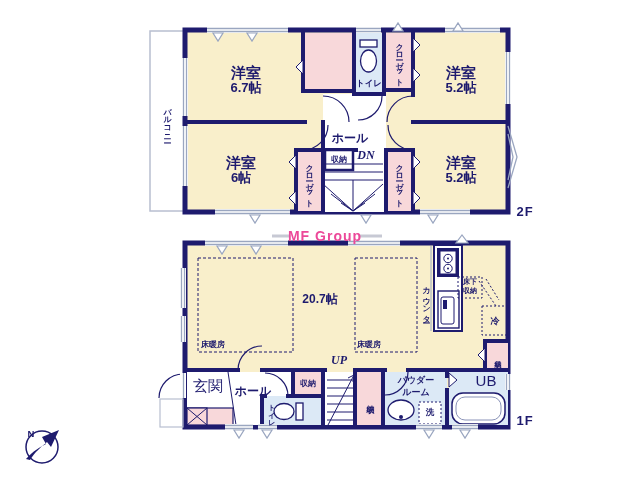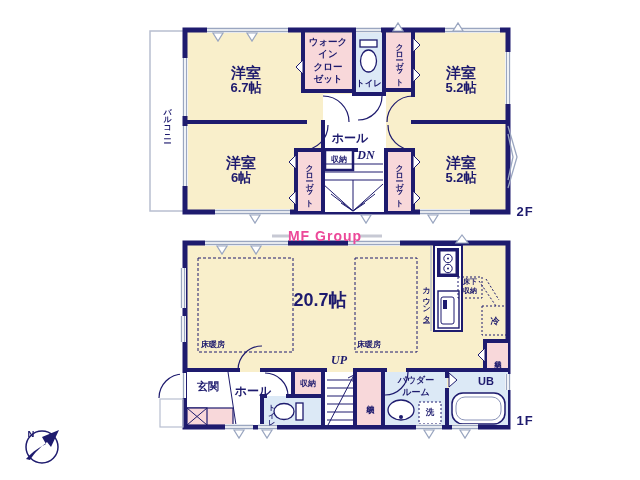--- a/index.html
+++ b/index.html
@@ -5,25 +5,25 @@
   html,body{margin:0;padding:0;background:#ffffff;}
   .canvas{position:relative;width:640px;height:480px;background:#ffffff;overflow:hidden;
           font-family:"Liberation Sans","DejaVu Sans",sans-serif;color:#1e1b6e;}
   svg{position:absolute;left:0;top:0;}
   .lbl{position:absolute;transform:translate(-50%,-50%);text-align:center;color:#1e1b6e;
        white-space:nowrap;line-height:1.15;}
   .v{writing-mode:vertical-rl;text-orientation:upright;letter-spacing:0px;}
   .name{font-size:15px;font-weight:700;display:block;}
   .size{font-size:13px;font-weight:700;display:block;}
   .ldk-name{font-size:21px;font-weight:700;display:block;letter-spacing:2px;}
-  .ldk-size{font-size:18px;font-weight:700;display:block;}
+  .ldk-size{font-size:12px;font-weight:700;display:block;}
   .small{font-size:8px;font-weight:700;}
   .tiny{font-size:7px;font-weight:700;line-height:1.25;}
   .med{font-size:12px;font-weight:700;}
-  .big{font-size:11px;font-weight:700;}
+  .big{font-size:15px;font-weight:400;}
   .flr{font-size:13px;font-weight:700;letter-spacing:1px;}
   .stair-dir{font-family:"Liberation Serif","DejaVu Serif",serif;font-style:italic;
              font-size:12px;font-weight:700;}
   .wm{font-size:14px;font-weight:700;letter-spacing:1px;color:#ec4899;}
   .wic{font-size:9.5px;font-weight:700;line-height:1.3;}
   .pow{font-size:9px;font-weight:700;line-height:1.3;}
 </style>
 </head>
 <body>
 
@@ -227,26 +227,20 @@
     <path d="M26,459 C33,451 40,447 46,444 L42,437 L59,430 L51,447 L47,442 C41,447 35,452 30,460 Z" fill="#1e1b6e"></path>
     <text x="31" y="437" font-size="9.5" font-weight="bold" fill="#1e1b6e" text-anchor="middle">N</text>
   </g>
 </svg>
 
 <div class="lbl v small" style="left:167px;top:120px;">バルコニー</div>
 <div class="lbl" style="left:246px;top:80px;">
   <span class="name">洋室</span>
   <span class="size">6.7帖</span>
 </div>
-<div class="lbl wic" style="left:328px;top:61px;">
-  <span style="display:block">ウォーク</span>
-  <span style="display:block">イン</span>
-  <span style="display:block">クロー</span>
-  <span style="display:block">ゼット</span>
-</div>
 <div class="lbl small" style="left:369px;top:84px;font-size:8.5px;">トイレ</div>
 <div class="lbl v small" style="left:399px;top:60px;">クローゼット</div>
 <div class="lbl" style="left:461px;top:80px;">
   <span class="name">洋室</span>
   <span class="size">5.2帖</span>
 </div>
 <div class="lbl med" style="left:350px;top:139px;">ホール</div>
 <div class="lbl stair-dir" style="left:366px;top:156px;">DN</div>
 <div class="lbl small" style="left:339px;top:160px;">収納</div>
 <div class="lbl v small" style="left:309px;top:181px;">クローゼット</div>

